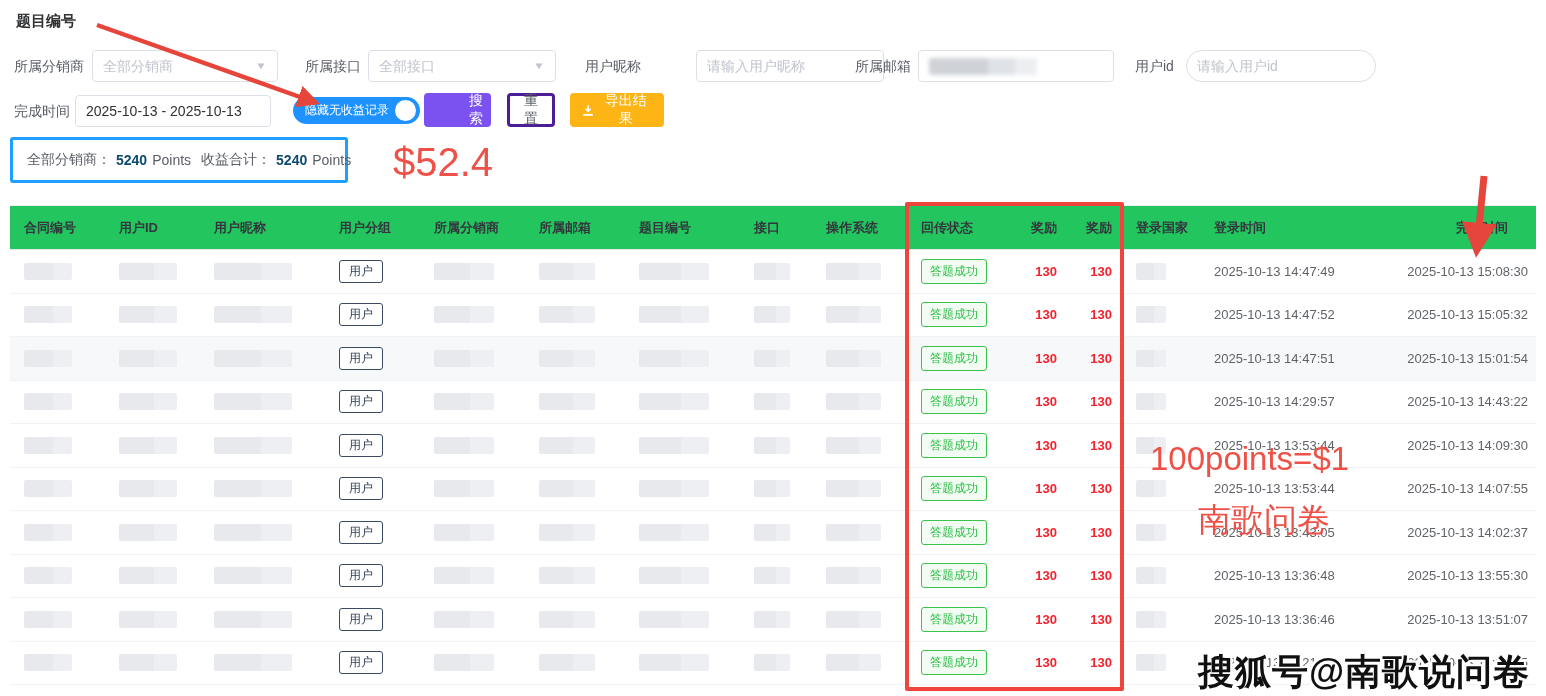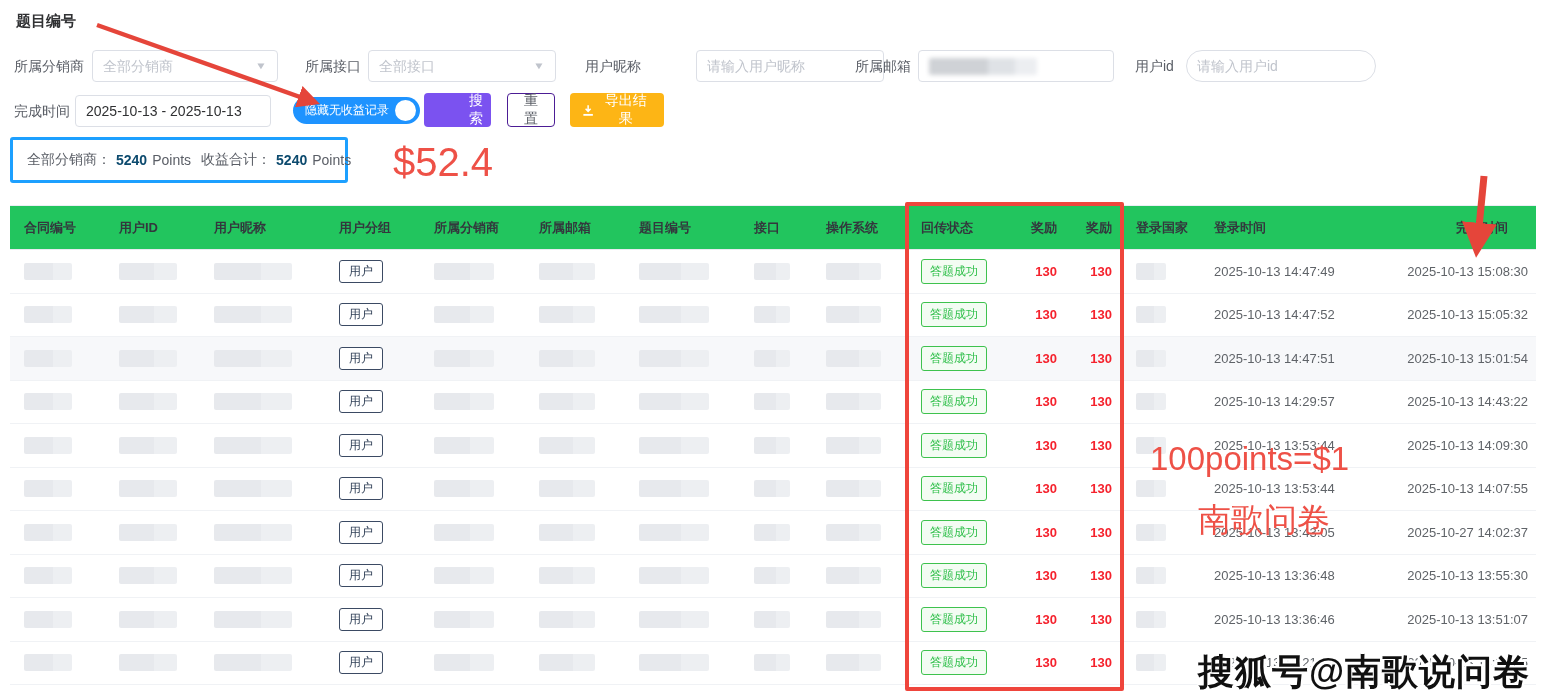--- a/index.html
+++ b/index.html
@@ -20,21 +20,21 @@
   input.control::placeholder { color:#c0c4cc; }
   .blur-val { display:inline-block; margin-top:7px; width:108px; height:17px; border-radius:2px;
       background:linear-gradient(90deg,#cfd2d6 0 55%,#dfe2e6 55% 80%,#eceef1 80%); filter:blur(2px); }
 
   .toggle-pill { position:absolute; top:97px; height:27px; border-radius:14px; background:#1e93ff; color:#fff;
       font-size:12px; display:flex; align-items:center; padding:0 4px 0 12px; gap:6px; border:none; cursor:pointer; }
   .knob { width:21px; height:21px; border-radius:50%; background:#fff; }
   .btn { position:absolute; top:93px; height:34px; border:none; border-radius:4px; font-size:14px; cursor:pointer;
       display:flex; align-items:center; justify-content:center; gap:5px; padding:0 12px; }
   .btn-search { background:#7b52f0; color:#fff;padding-left:44px; }
-  .btn-reset  { background:#fff; color:#5a5e66; border:1px solid #4c1d95; }
+  .btn-reset  { background:#fff; color:#5a5e66; border:3px solid #4c1d95; }
   .btn-export { background:#fdb515; color:#fff; }
   .btn svg { display:block; }
 
   
   .summary { position:absolute; left:10px; top:137px; width:338px; height:46px; border:3px solid #1da0ff;
       border-radius:3px; display:flex; align-items:center; padding-left:14px; font-size:14px; color:#5a5e66; gap:5px; white-space:nowrap; }
   .summary .num { color:#0c4a6e; font-weight:600;text-align:right; }
 
   
   table { position:absolute; left:10px; top:205px; width:1526px; border-collapse:collapse; table-layout:fixed; font-size:13px; }
@@ -283,21 +283,21 @@
       <td><span class="ph" style="width:60px"></span></td>
       <td><span class="ph" style="width:56px"></span></td>
       <td><span class="ph" style="width:70px"></span></td>
       <td><span class="ph" style="width:36px"></span></td>
       <td><span class="ph" style="width:55px"></span></td>
       <td><span class="badge-ok">答题成功</span></td>
       <td class="c-r"><span class="reward">130</span></td>
       <td class="c-r"><span class="reward">130</span></td>
       <td><span class="ph" style="width:30px"></span></td>
       <td class="c-time c-login">2025-10-13 13:43:05</td>
-      <td class="c-time c-finish">2025-10-27 14:02:37</td>
+      <td class="c-time c-finish">2025-10-13 14:02:37</td>
     </tr>
         <tr>
       <td><span class="ph" style="width:48px"></span></td>
       <td><span class="ph" style="width:58px"></span></td>
       <td><span class="ph" style="width:78px"></span></td>
       <td><span class="tag-user">用户</span></td>
       <td><span class="ph" style="width:60px"></span></td>
       <td><span class="ph" style="width:56px"></span></td>
       <td><span class="ph" style="width:70px"></span></td>
       <td><span class="ph" style="width:36px"></span></td>

